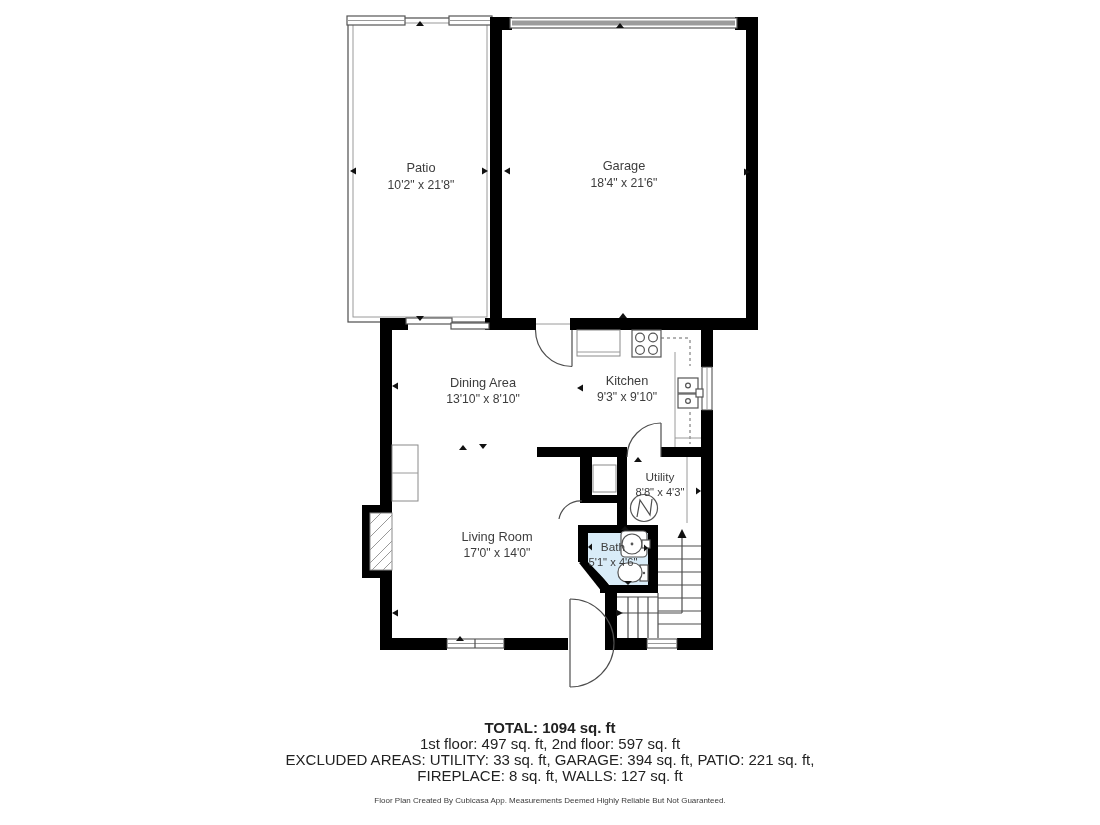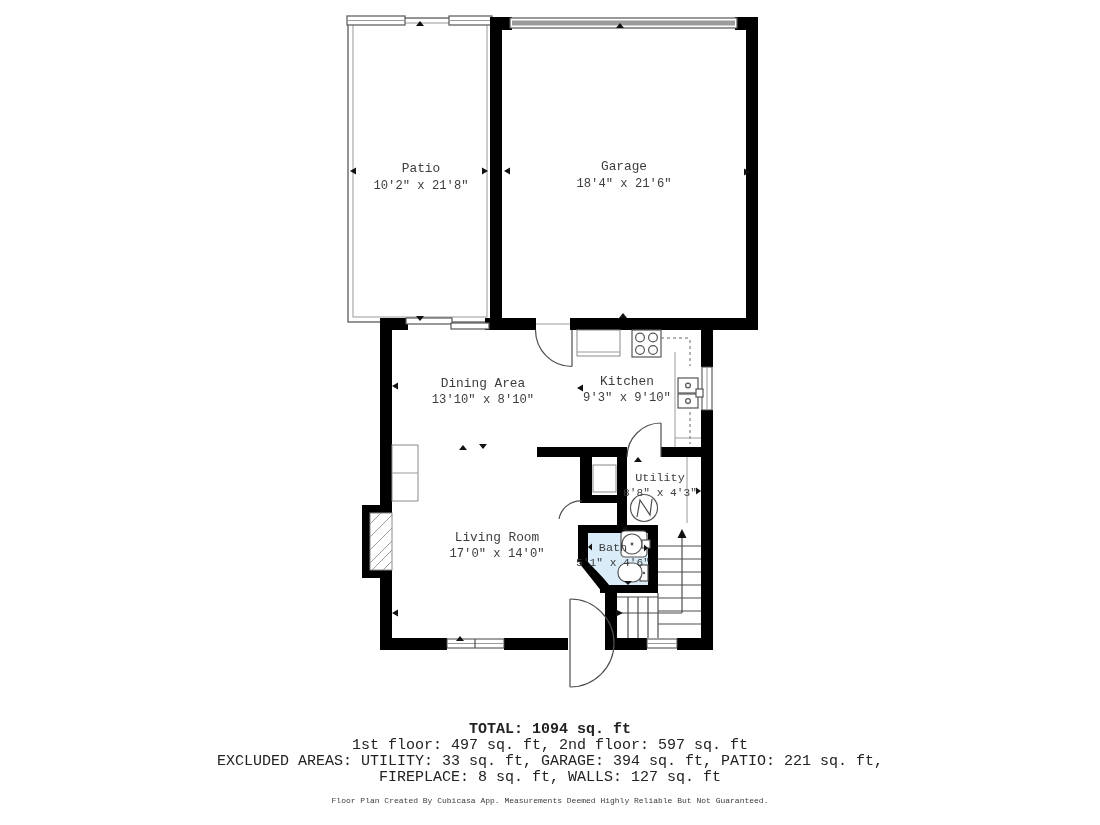--- a/index.html
+++ b/index.html
@@ -1,17 +1,17 @@
 <!DOCTYPE html>
 <html><head>
 <meta charset="utf-8">
 <style>
   html,body{margin:0;padding:0;background:#ffffff;}
   .stage{position:relative;width:929px;height:825px;background:#ffffff;overflow:hidden;
-         font-family:Liberation Mono, monospace;}
+         font-family:Liberation Sans, sans-serif;}
   svg{position:absolute;left:0;top:0;}
   .wall{fill:#000000;stroke:none;}
   .thin{fill:none;stroke:#4d4d4d;stroke-width:1.2;}
   .thin-lt{fill:none;stroke:#9a9a9a;stroke-width:1;}
   .fixture{fill:#ffffff;stroke:#555555;stroke-width:1.2;}
   .fixture-lt{fill:#ffffff;stroke:#8a8a8a;stroke-width:1;}
   .dashed{fill:none;stroke:#666666;stroke-width:1;stroke-dasharray:3 3;}
   .win{fill:#ffffff;stroke:#444444;stroke-width:1;}
   .marker{fill:#111111;}
   .room-name{font-size:12.8px;fill:#3d3d3d;text-anchor:middle;}

